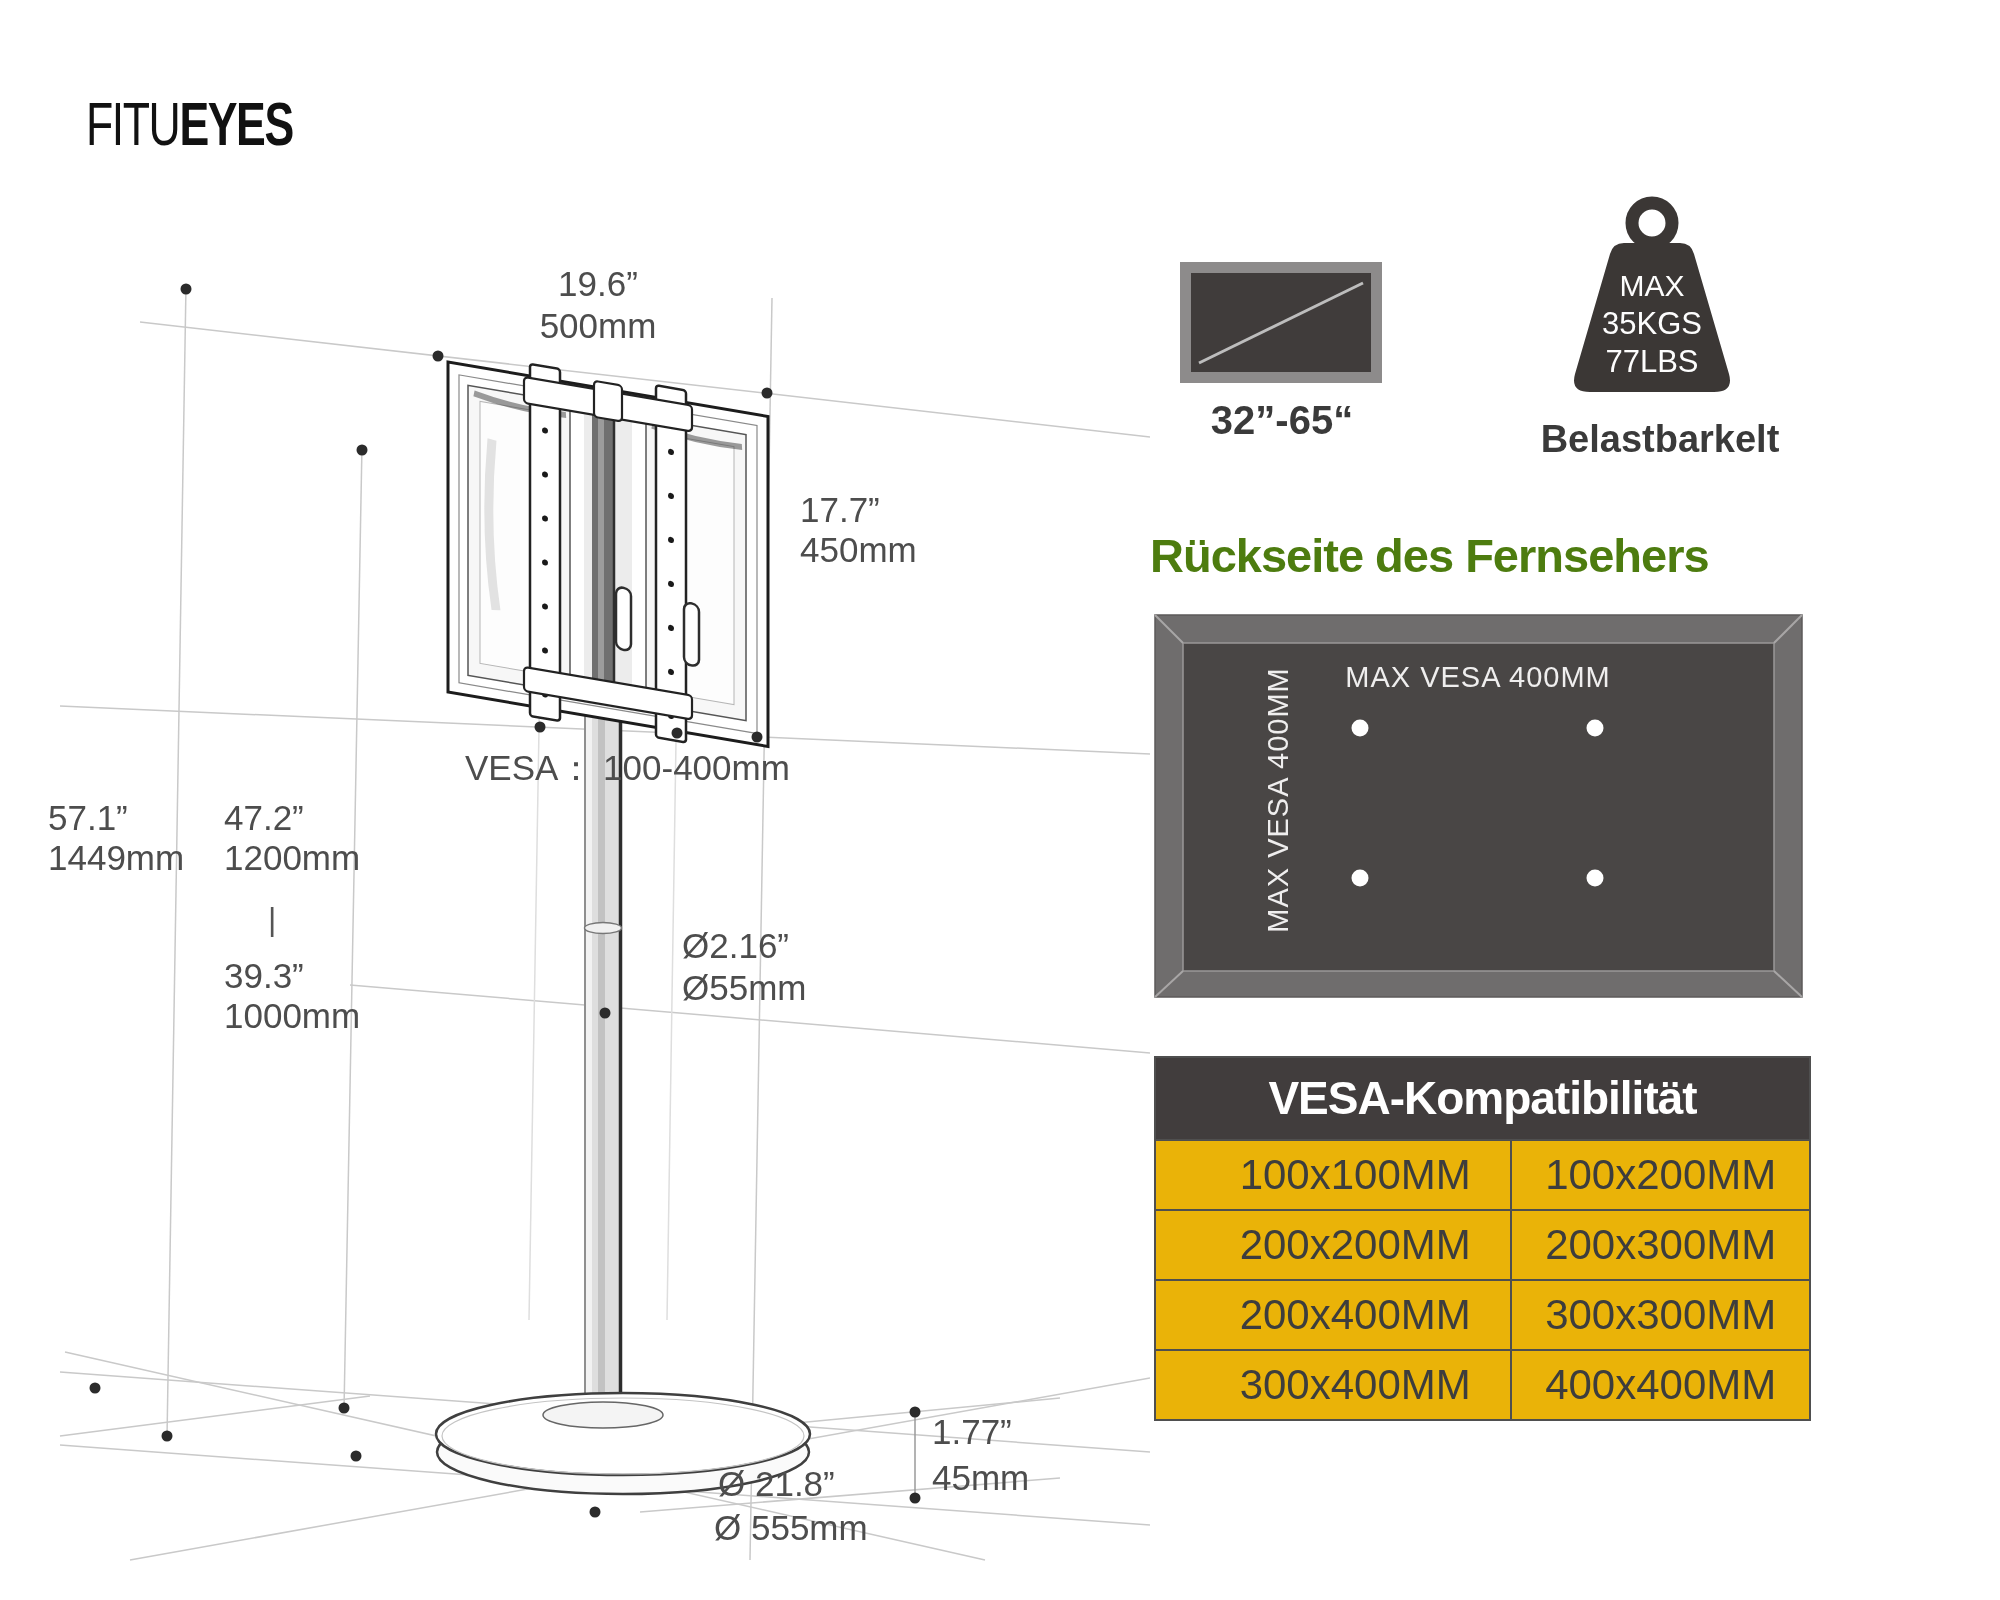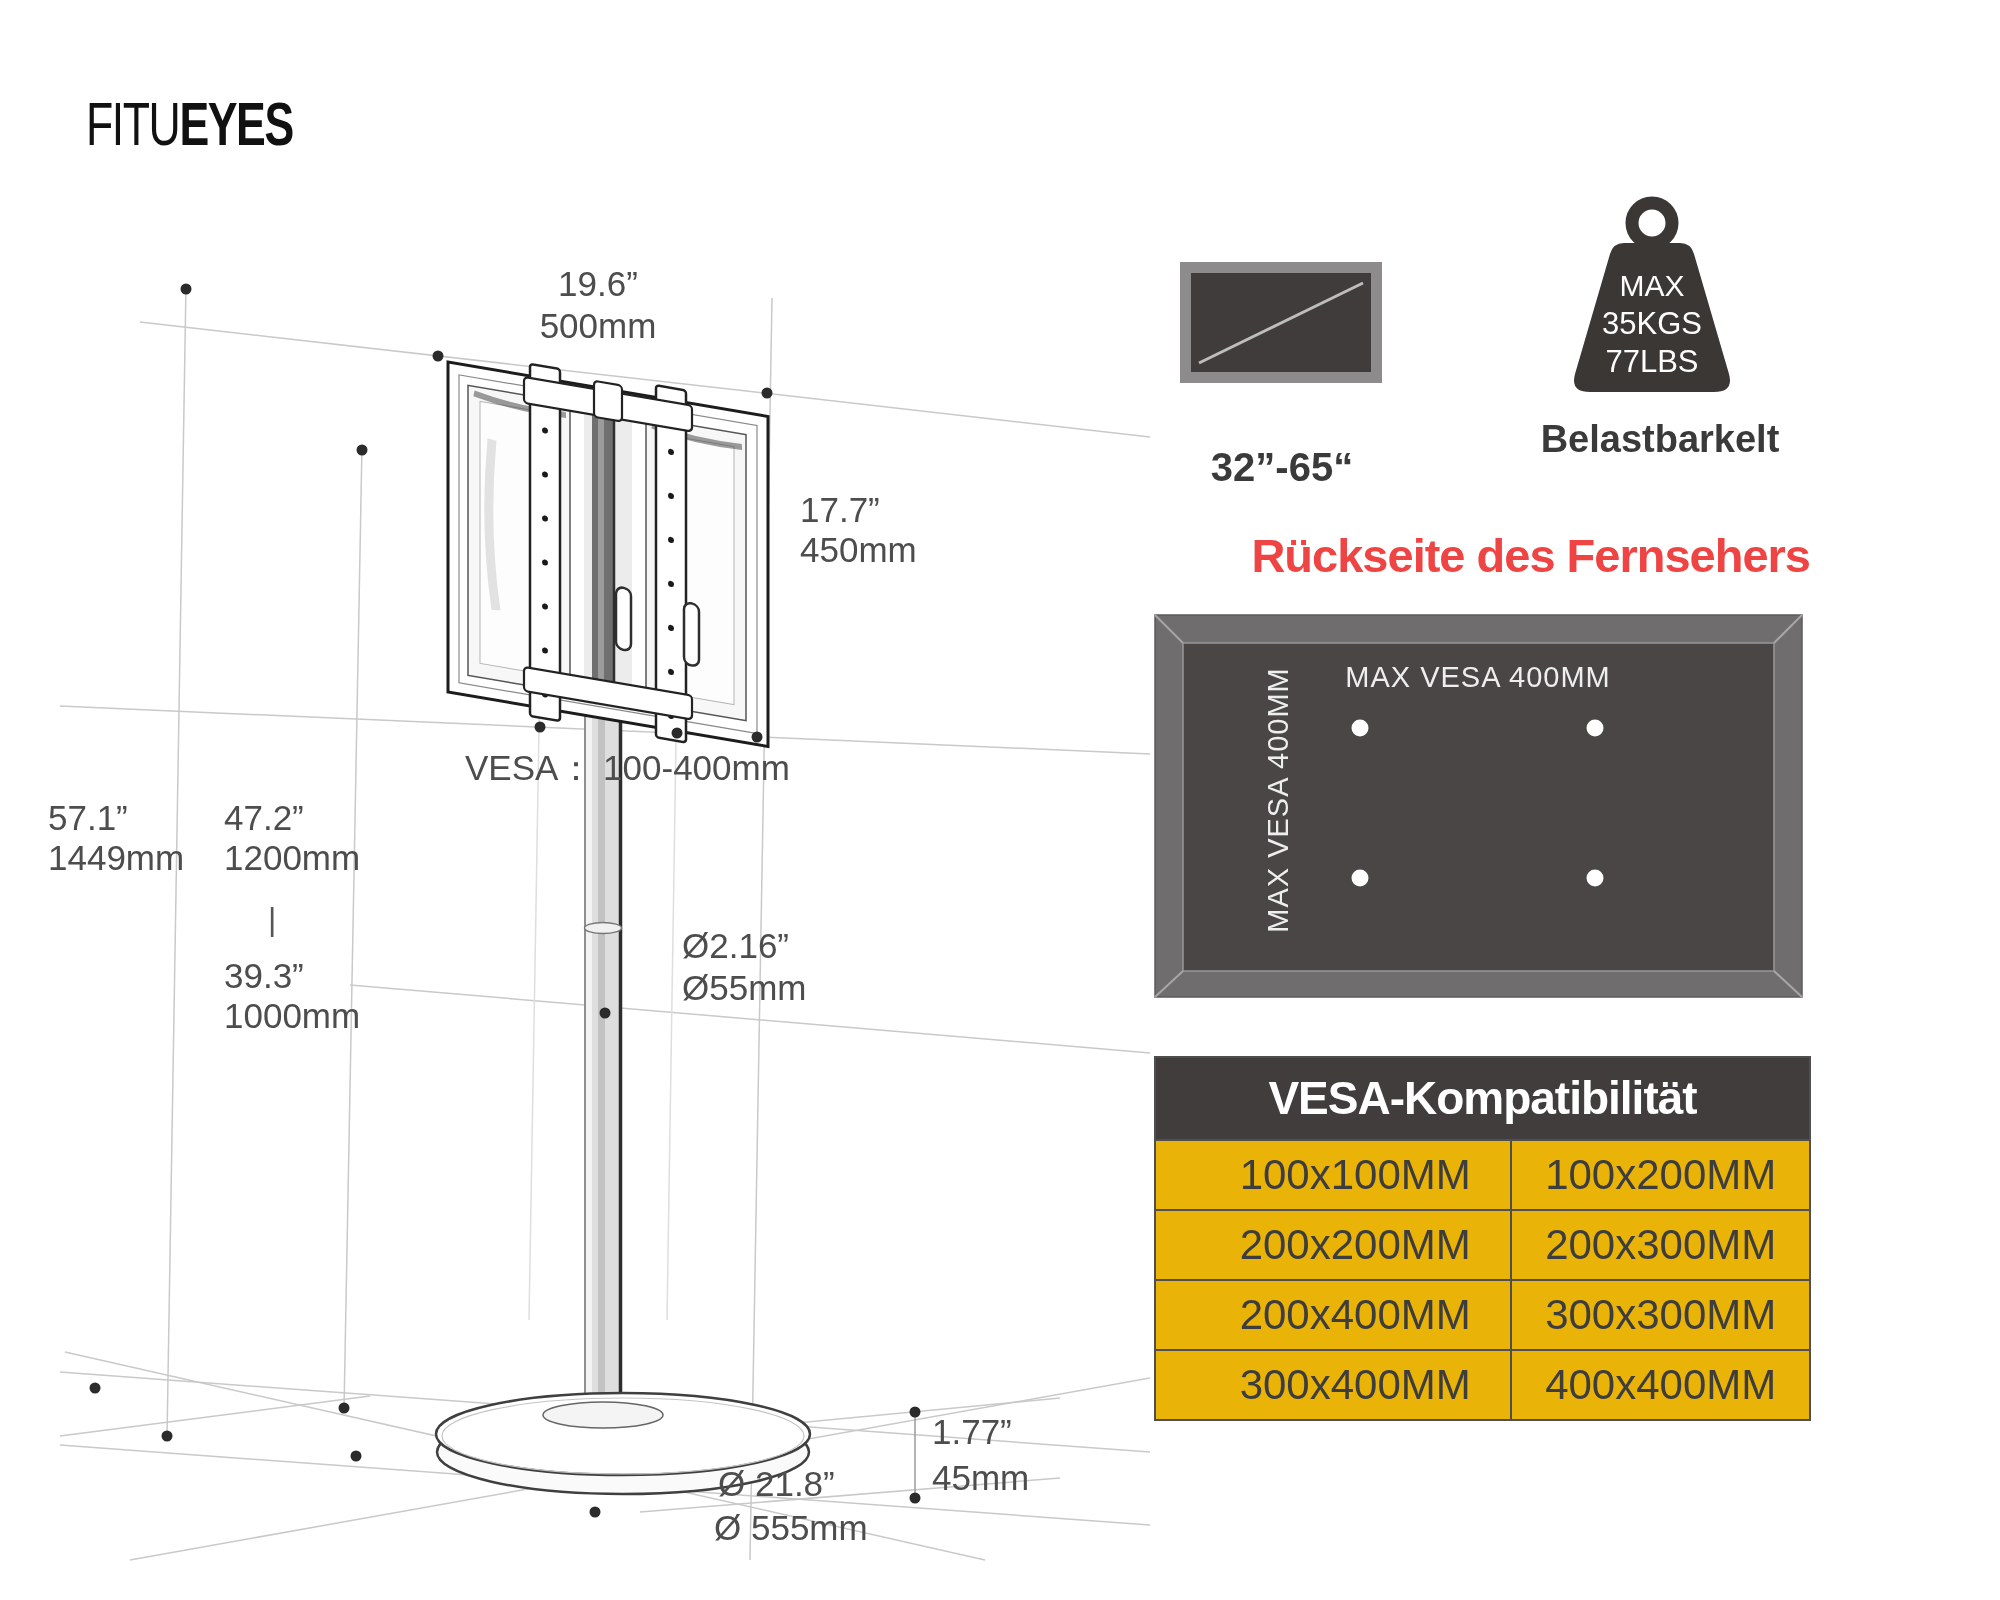--- a/index.html
+++ b/index.html
@@ -10,27 +10,27 @@
         transform:scaleX(.72);transform-origin:left top;white-space:nowrap;}
   .logo .lt{font-weight:400;}
   .logo .hv{font-weight:700;}
   
   .dim{font-family:"Liberation Sans",sans-serif;font-size:35px;fill:#4d4d4d;}
   .dim.mid{text-anchor:middle;}
   
   .tvicon{position:absolute;left:1180px;top:262px;width:202px;height:121px;background:#8d8b8b;}
   .tvicon .screen{position:absolute;left:11px;top:11px;right:11px;bottom:11px;background:#403c3b;}
   .badge-label{position:absolute;text-align:center;font-weight:700;color:#3a3a3a;}
-  .tvsize{left:1170px;top:398px;width:224px;font-size:40px;margin-top:47px;}
+  .tvsize{left:1170px;top:398px;width:224px;font-size:40px;}
   .loadlbl{left:1540px;top:418px;width:240px;font-size:38px;}
   .wicon{position:absolute;left:1540px;top:180px;}
   .wtxt{font-family:"Liberation Sans",sans-serif;fill:#fdfdfd;text-anchor:middle;}
   
-  .sec-title{position:absolute;left:1150px;top:528px;width:660px;text-align:right;
-             font-size:47px;font-weight:700;color:#ef4444;letter-spacing:-1px;}
+  .sec-title{position:absolute;left:1150px;top:528px;width:660px;text-align:left;
+             font-size:47px;font-weight:700;color:#4d7c0f;letter-spacing:-1px;}
   .panel-svg{position:absolute;left:1150px;top:612px;}
   .pv{font-family:"Liberation Sans",sans-serif;font-size:29px;fill:#efeeee;text-anchor:middle;letter-spacing:1px;}
   
   .vtable{position:absolute;left:1154px;top:1056px;width:657px;border:2px solid #4f4f4f;background:#eab308;box-sizing:border-box;}
   .vtable .thead{height:81px;line-height:81px;background:#413d3d;color:#fff;text-align:center;
                  font-size:46px;font-weight:700;letter-spacing:-1px;}
   .vtable .trow{display:flex;height:68px;border-top:2px solid #4f4f4f;padding-left:44px;}
   .vtable .tcell{width:51.3%;display:flex;align-items:center;justify-content:center;
                  font-size:42px;color:#3d3d3d;box-sizing:border-box;border-right:2px solid #4f4f4f;}
   .vtable .tcell.r{width:48.7%;border-right:none;}

